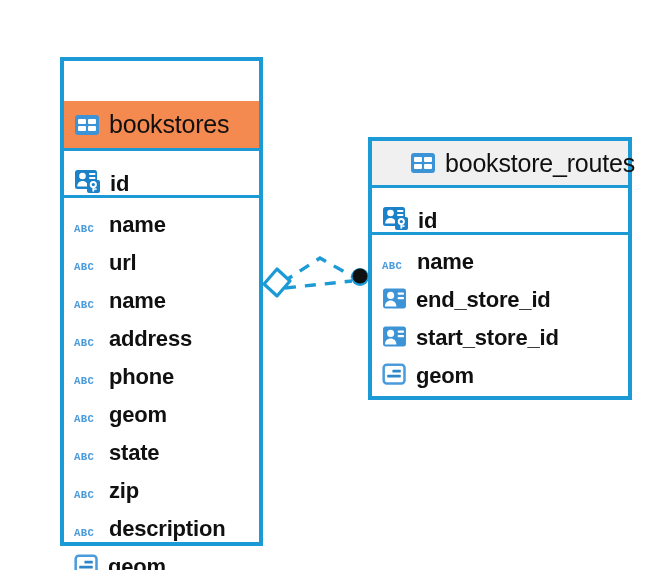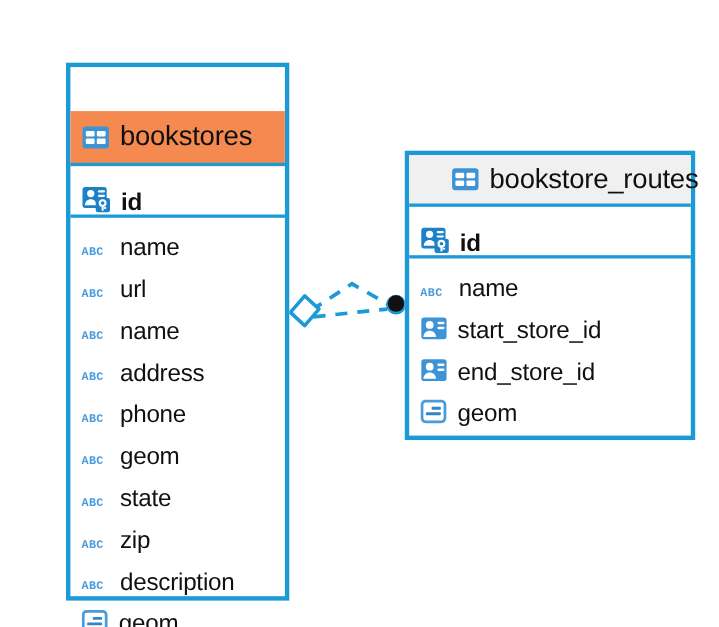--- a/index.html
+++ b/index.html
@@ -20,21 +20,21 @@
     font-size:25px;color:#101010;line-height:1;
     white-space:nowrap;letter-spacing:-0.2px;
   }
 
   .row{
     box-sizing:border-box;display:flex;align-items:flex-end;
     gap:9px;padding:0 10px;
   }
   .row-label{
     font-size:22px;color:#101010;line-height:1;
-    white-space:nowrap;letter-spacing:-0.2px;
+    white-space:nowrap;letter-spacing:-0.2px;font-weight:bold;
   }
   .row.pk .row-label{font-weight:bold;}
   .row.pk{border-bottom:3px solid #1B9AD6;}
 
   .ico{flex:0 0 auto;display:block;}
 
   
   #tbl-bookstores{
     left:60px;top:57px;width:203px;height:489px;
     border:4px solid #1B9AD6;
@@ -211,32 +211,32 @@
   </div>
 
   <div class="row">
     <svg class="ico" width="25" height="25" viewBox="0 0 24 24">
       <rect x="1" y="2.5" width="22" height="19" rx="2.5" fill="#3C93D6"></rect>
       <circle cx="8.3" cy="9" r="3.4" fill="#ffffff"></circle>
       <path d="M2.8 19.6c0-3.4 2.5-5.6 5.5-5.6s5.5 2.2 5.5 5.6z" fill="#ffffff"></path>
       <rect x="15" y="6.2" width="6.2" height="2.2" rx="1" fill="#ffffff"></rect>
       <rect x="15" y="10.6" width="6.2" height="2.2" rx="1" fill="#ffffff"></rect>
     </svg>
-    <span class="row-label">start_store_id</span>
+    <span class="row-label">end_store_id</span>
   </div>
 
   <div class="row">
     <svg class="ico" width="25" height="25" viewBox="0 0 24 24">
       <rect x="1" y="2.5" width="22" height="19" rx="2.5" fill="#3C93D6"></rect>
       <circle cx="8.3" cy="9" r="3.4" fill="#ffffff"></circle>
       <path d="M2.8 19.6c0-3.4 2.5-5.6 5.5-5.6s5.5 2.2 5.5 5.6z" fill="#ffffff"></path>
       <rect x="15" y="6.2" width="6.2" height="2.2" rx="1" fill="#ffffff"></rect>
       <rect x="15" y="10.6" width="6.2" height="2.2" rx="1" fill="#ffffff"></rect>
     </svg>
-    <span class="row-label">end_store_id</span>
+    <span class="row-label">start_store_id</span>
   </div>
 
   <div class="row">
     <svg class="ico" width="25" height="25" viewBox="0 0 24 24">
       <rect x="1.6" y="2.6" width="20" height="18" rx="3" fill="#ffffff" stroke="#4A9BDC" stroke-width="2.4"></rect>
       <rect x="10" y="7.5" width="8" height="2.6" rx="0.6" fill="#2E86C8"></rect>
       <rect x="5" y="12.3" width="13" height="2.6" rx="0.6" fill="#2E86C8"></rect>
     </svg>
     <span class="row-label">geom</span>
   </div>

